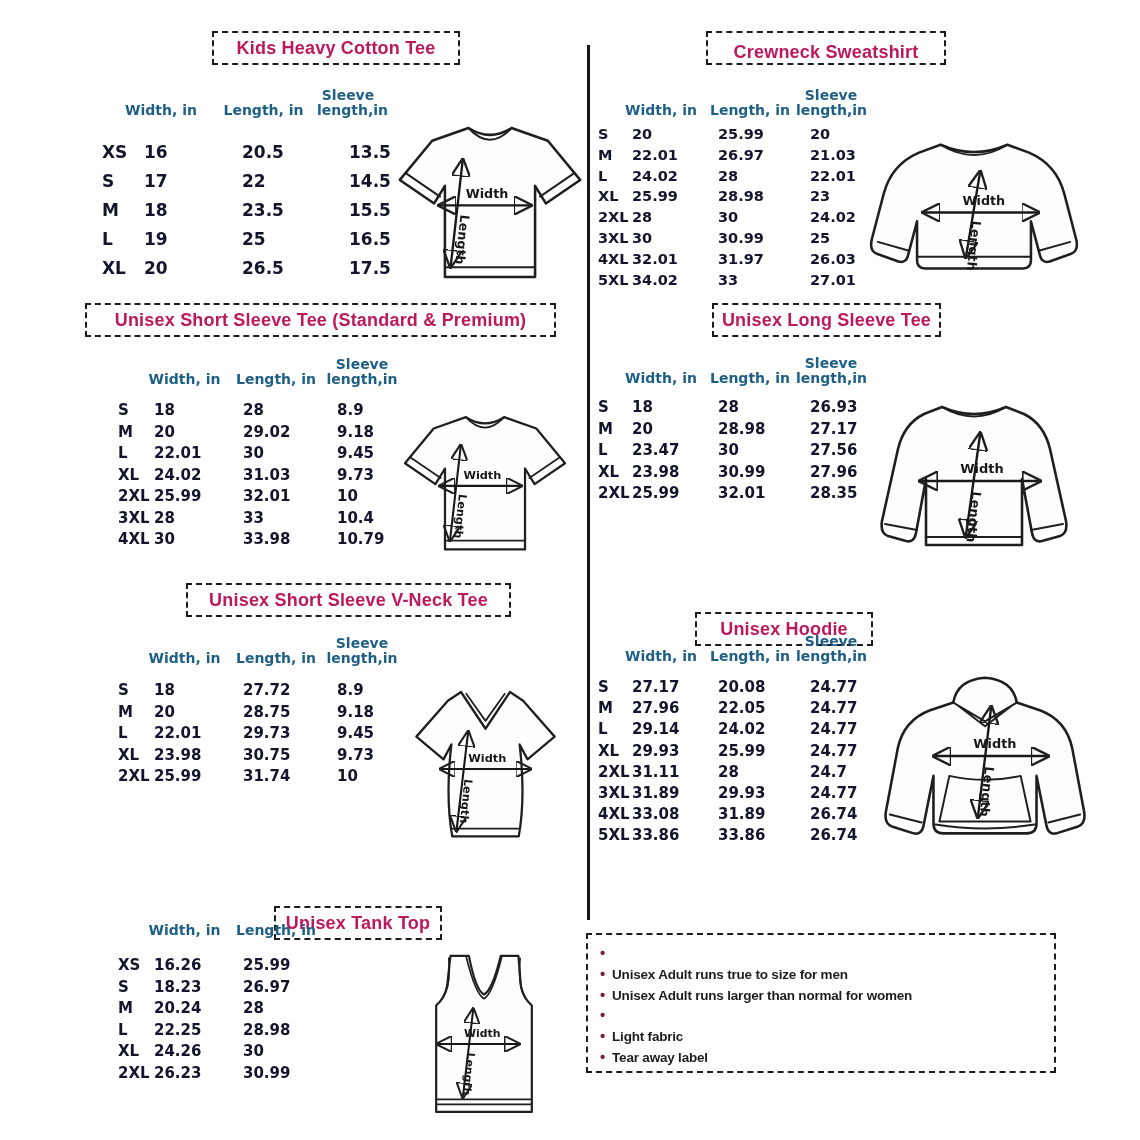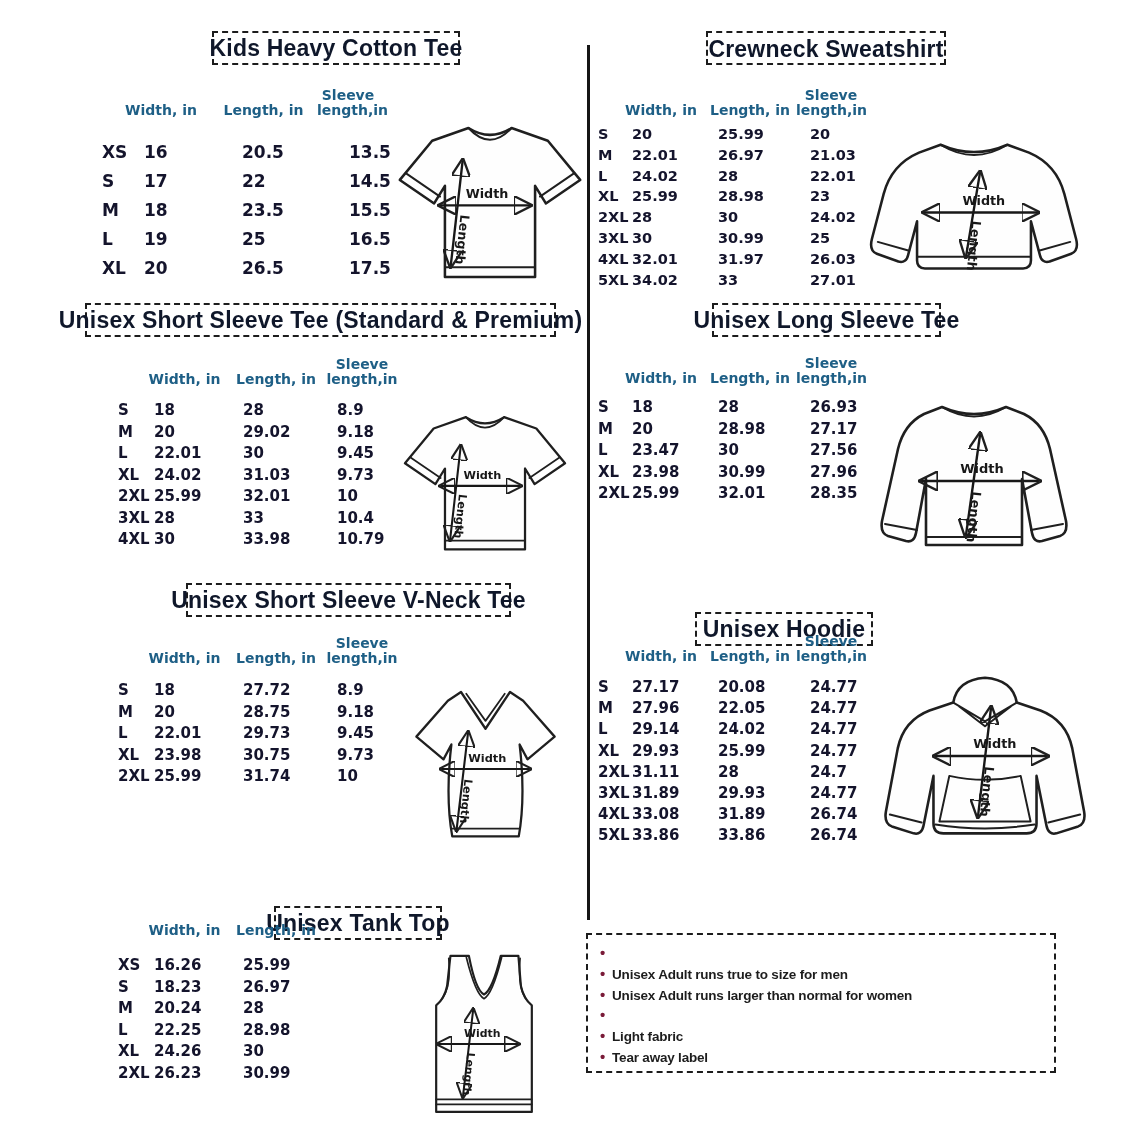--- a/index.html
+++ b/index.html
@@ -8,22 +8,22 @@
     position:relative; width:1140px; height:1140px; background:#ffffff;
     font-family:"DejaVu Sans", sans-serif; color:#14142c; overflow:hidden;
   }
   .divider { position:absolute; left:587px; top:45px; width:3px; height:875px; background:#161616; }
 
   .title-box {
     position:absolute; border:2px dashed #1c1c1c; background:#fff;
     display:flex; align-items:center; justify-content:center; height:34px;
   }
   .title-text {
-    font-family:"Liberation Sans", sans-serif; font-weight:bold; font-size:23px;
-    color:#0f172a; white-space:nowrap; letter-spacing:0.2px;
+    font-family:"Liberation Sans", sans-serif; font-weight:bold; font-size:18px;
+    color:#be185d; white-space:nowrap; letter-spacing:0.2px;
   }
 
   .thead {
     position:absolute; display:grid; align-items:end; height:36px;
     color:#1e5f86; font-weight:bold; font-size:14px; line-height:15px; text-align:center;
   }
   .hc { white-space:pre-line; }
   .g-kids  { grid-template-columns:42px 98px 107px 62px; }
   .g-left  { grid-template-columns:36px 89px 94px 78px; }
   .g-tank  { grid-template-columns:36px 89px 94px; }

